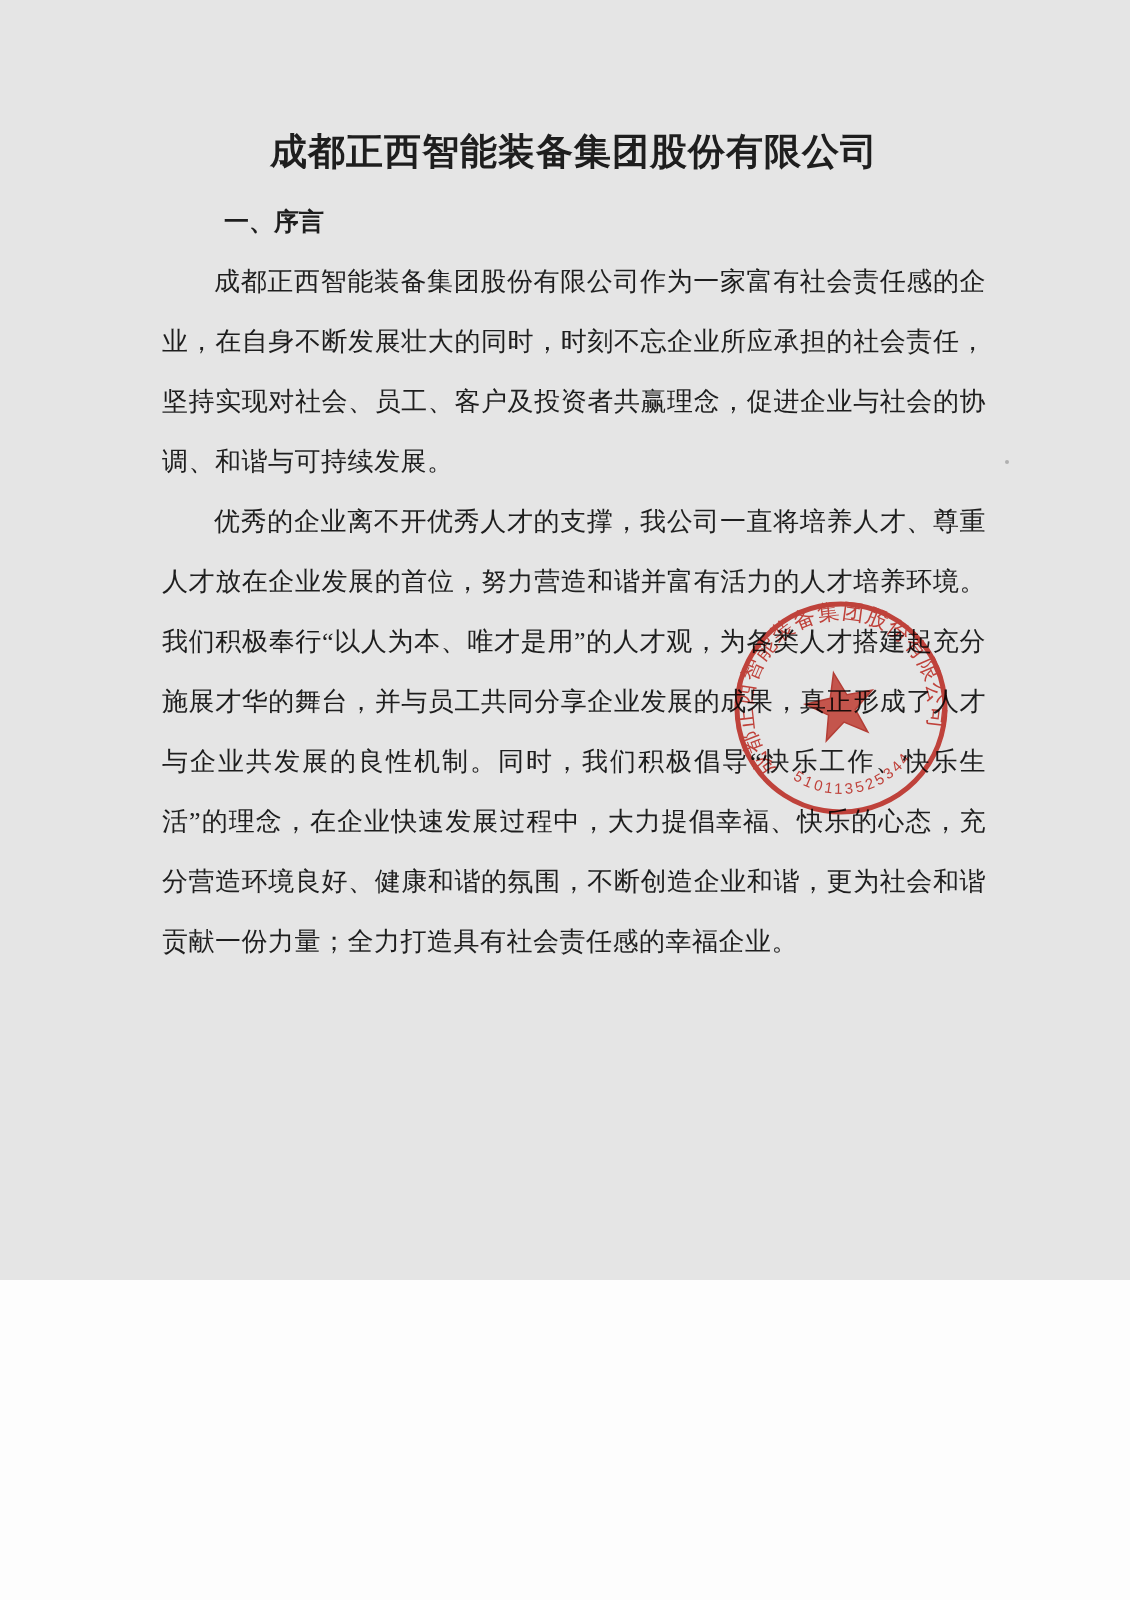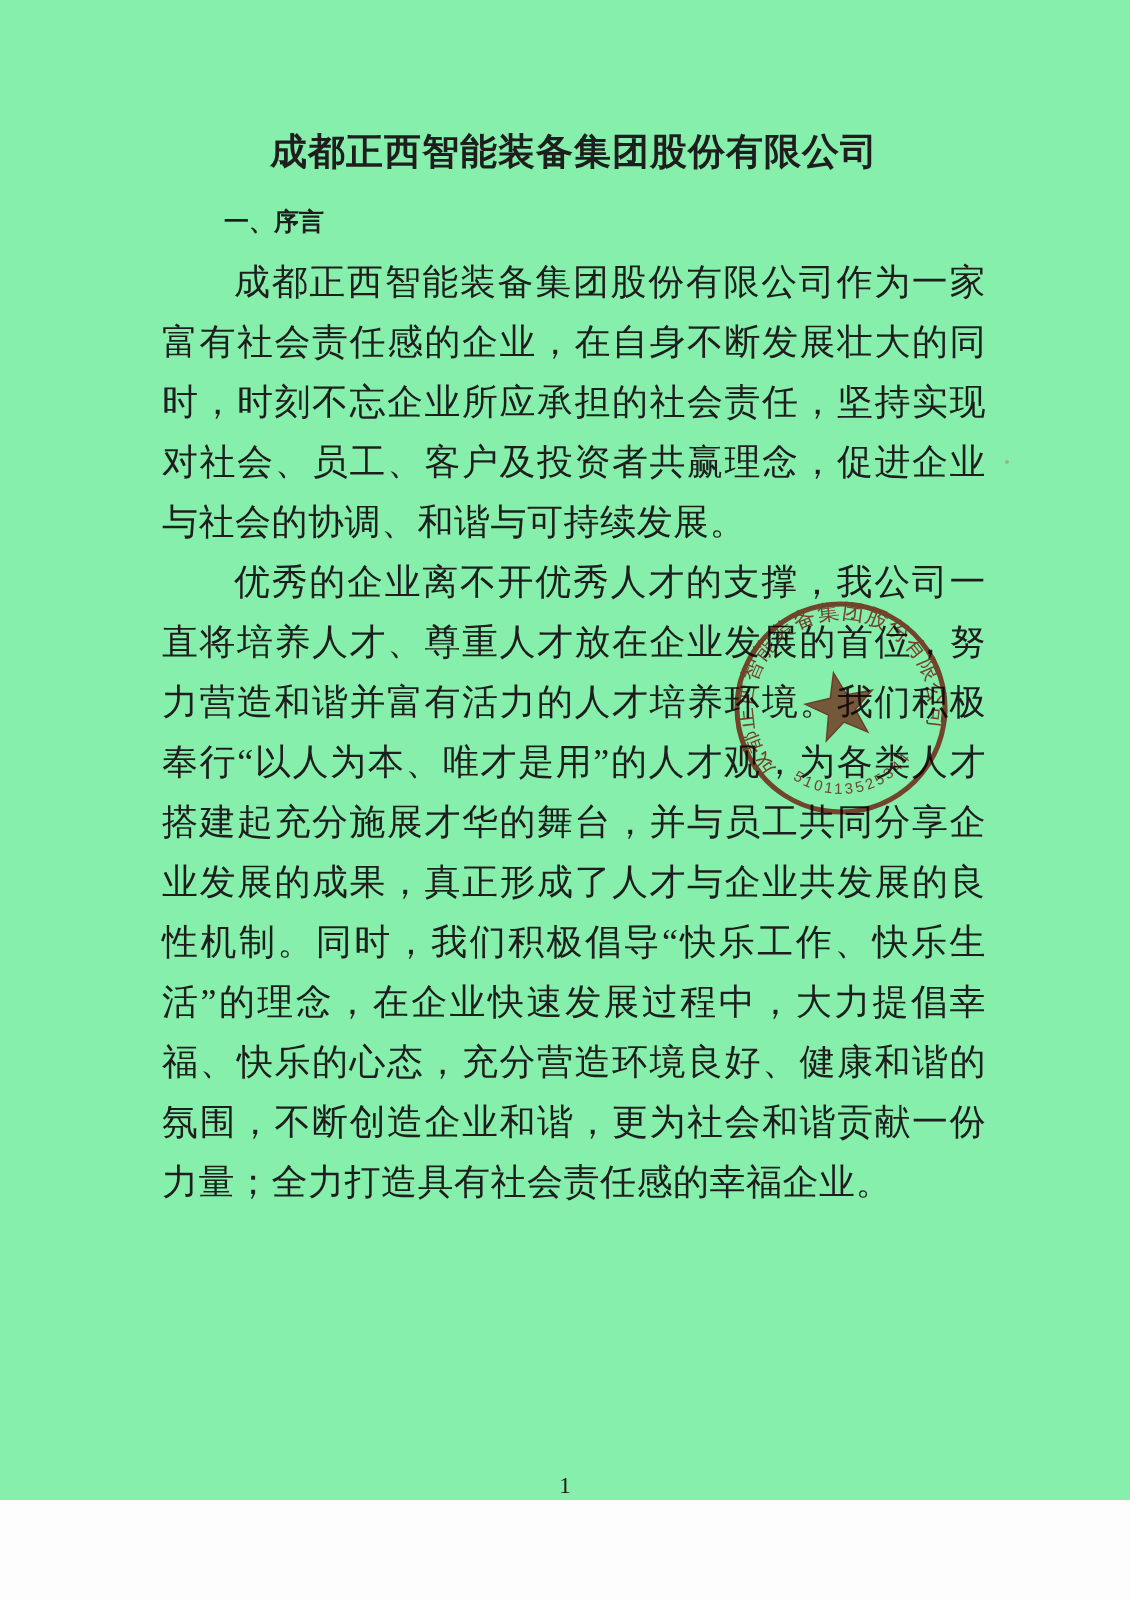--- a/index.html
+++ b/index.html
@@ -4,22 +4,22 @@
 <style>
   html, body { margin: 0; padding: 0; }
   body {
     width: 1130px; height: 1600px;
     background: #fdfdfd;
     font-family: "Liberation Serif", "DejaVu Serif", serif;
     color: #1e1e1e;
   }
   .page {
     position: relative;
-    width: 1130px; height: 1500px;
-    background: #86efac;
+    width: 1130px; height: 1280px;
+    background: #e5e5e5;
     overflow: hidden;
   }
   .content {
     position: absolute;
     left: 162px; top: 128px;
     width: 824px;
   }
   .title {
     margin: 0;
     text-align: center;
@@ -32,21 +32,21 @@
   .section-heading {
     margin: 16px 0 0 0;
     padding-left: 62px;
     font-size: 25px;
     font-weight: bold;
     line-height: 60px;
   }
   .section-heading.second { margin-top: 0; }
   p.body-para {
     margin: 0;
-    font-size: 36px;
+    font-size: 26px;
     line-height: 60px;
     text-indent: 2em;
     text-align: justify;
     letter-spacing: 0.5px;
   }
   .seal {
     position: absolute;
     left: 699px; top: 566px;
     width: 284px; height: 284px;
     mix-blend-mode: multiply;

